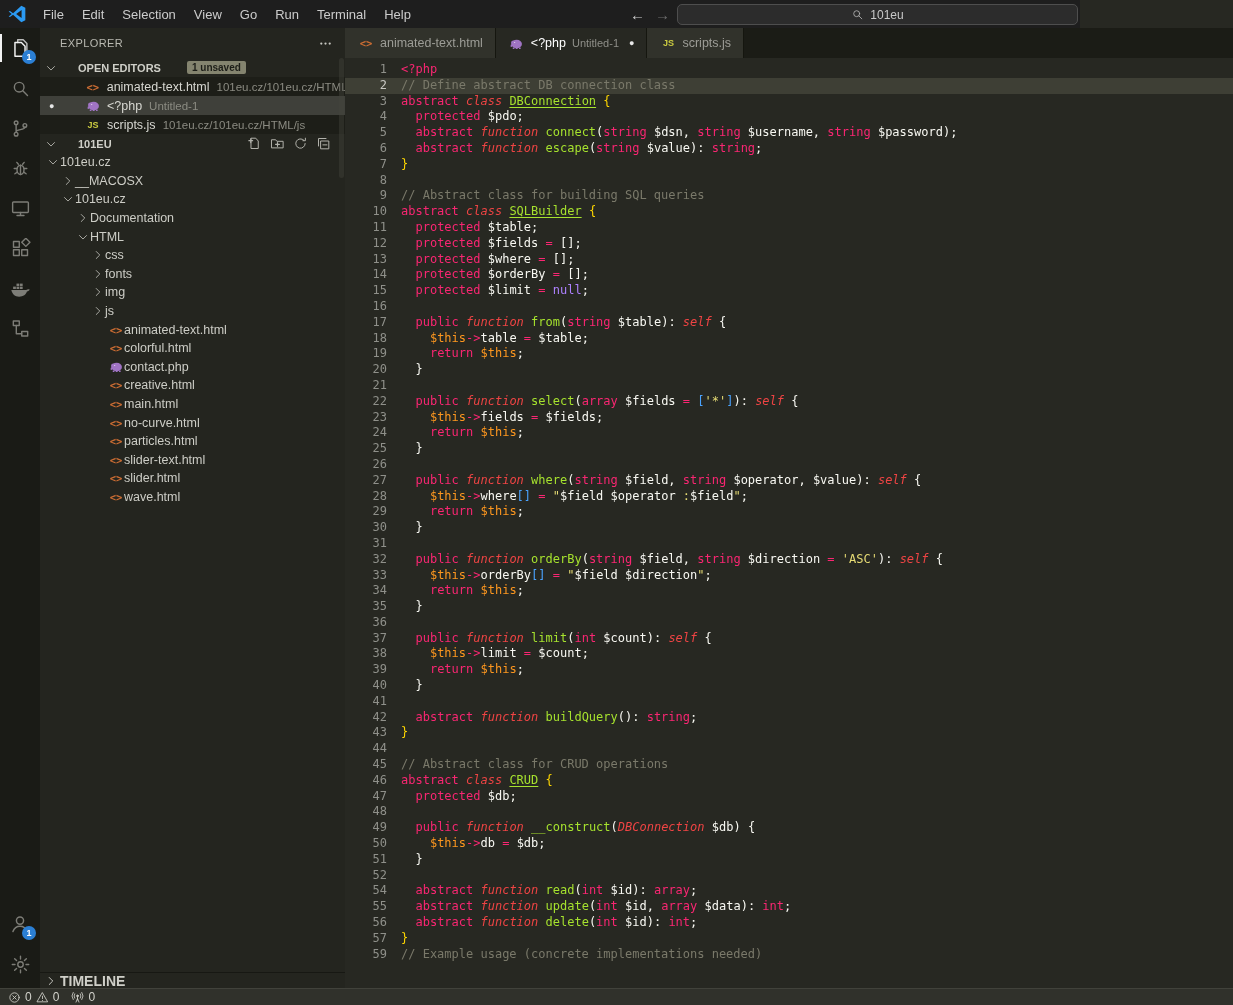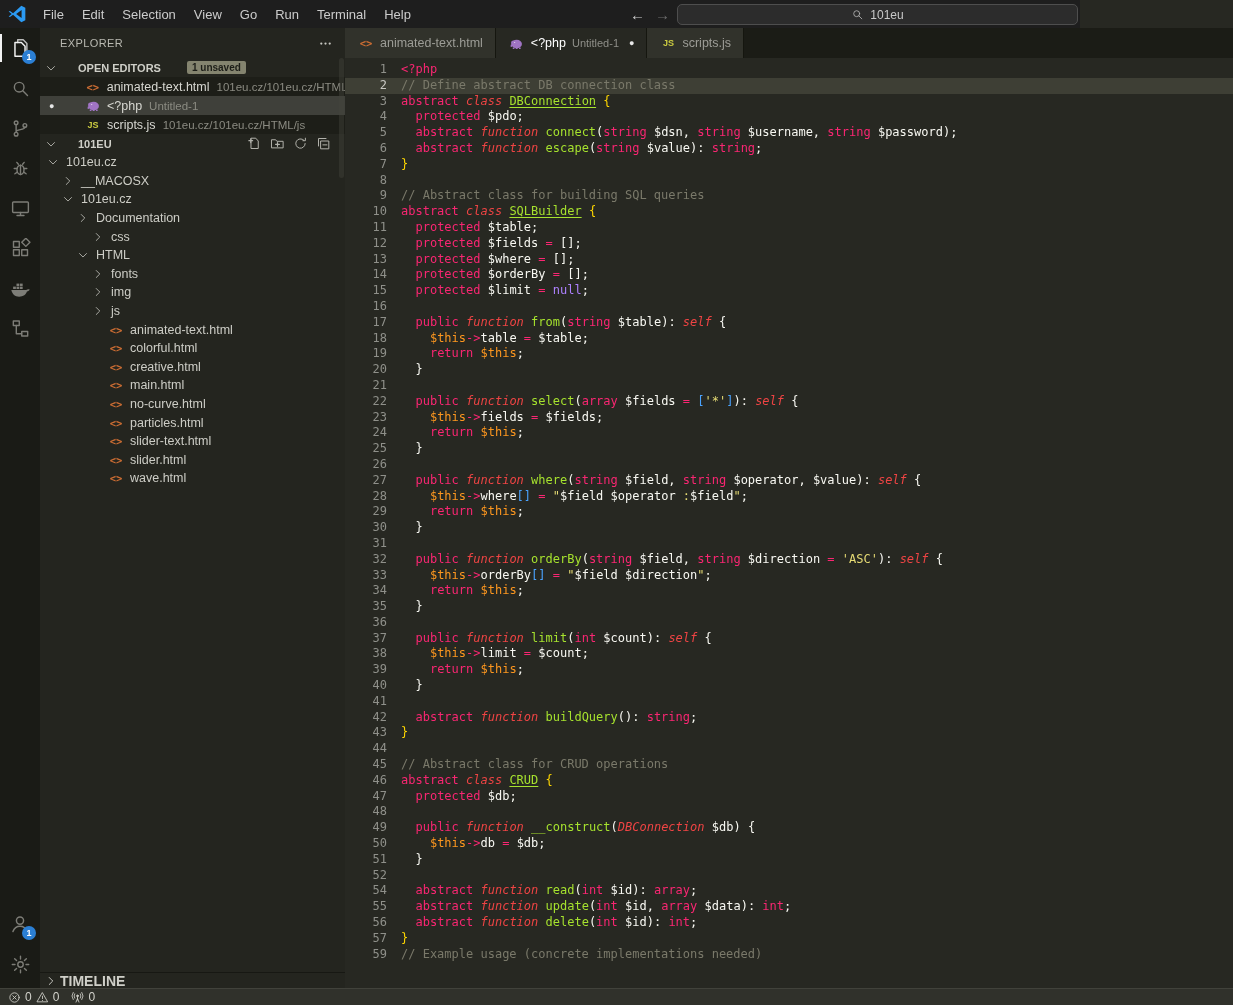--- a/index.html
+++ b/index.html
@@ -47,21 +47,21 @@
   .sec-actions { margin-left:auto; display:flex; gap:8px; padding-right:10px; color:#c3c3bc; }
   .oe-row { height:19px; display:flex; align-items:center; background:#1d1e18; font-size:12.5px;
     padding-left:44px; position:relative; white-space:nowrap; overflow:hidden; }
   .oe-row.selected { background:#3f403a; }
   .oe-dot { position:absolute; left:9px; color:#e6e6e6; font-size:9px; }
   .oe-name { color:#d7d7d1; margin-left:6px; }
   .oe-desc { color:#8b8b82; font-size:11.5px; margin-left:7px; overflow:hidden; text-overflow:clip; }
   .tree { font-size:12.5px; }
   .trow { height:18.6px; display:flex; align-items:center; white-space:nowrap; color:#cdcdc6; }
   .trow .ic { color:#b2b2ab; }
-  .trow .flab { margin-left:6px; }
+  .trow .flab { margin-left:0; }
   .ficon { width:16px; display:inline-flex; justify-content:center; margin-left:1px; }
   .fi-html { color:#cc6d33; font-family:"DejaVu Sans Mono",monospace; font-weight:bold; font-size:10.5px; }
   .fi-js { color:#cbcb41; font-weight:bold; font-size:9px; font-family:"Liberation Sans",sans-serif; }
   .timeline { position:absolute; left:0; right:0; bottom:0; height:16px; border-top:1px solid #171813;
     display:flex; align-items:center; gap:2px; padding:0 4px; font-size:14px; font-weight:bold; color:#cfcfc8; }
   .sb-thumb { position:absolute; right:1px; top:0; width:5px; height:120px; background:#46473f66; border-radius:3px; }
 
   
   .editor { flex:1; background:#272822; display:flex; flex-direction:column; overflow:hidden; }
   .tabbar { height:30px; background:#1b1c16; display:flex; flex:none; }
@@ -340,36 +340,36 @@
           <span class="flab">101eu.cz</span>
         </div>
         <div class="trow" style="padding-left:36px">
           <span class="ic">
             <svg width="14" height="14" viewBox="0 0 24 24" fill="none" stroke="currentColor" stroke-width="1.6" stroke-linecap="round" stroke-linejoin="round">
               <path d="M9 6l6 6-6 6"></path>
             </svg>
           </span>
           <span class="flab">Documentation</span>
         </div>
+        <div class="trow" style="padding-left:36px">
+          <span class="ic">
+            <svg width="14" height="14" viewBox="0 0 24 24" fill="none" stroke="currentColor" stroke-width="1.6" stroke-linecap="round" stroke-linejoin="round">
+              <path d="M6 9.5l6 6 6-6"></path>
+            </svg>
+          </span>
+          <span class="flab">HTML</span>
+        </div>
         <div class="trow" style="padding-left:51px">
           <span class="ic">
             <svg width="14" height="14" viewBox="0 0 24 24" fill="none" stroke="currentColor" stroke-width="1.6" stroke-linecap="round" stroke-linejoin="round">
               <path d="M9 6l6 6-6 6"></path>
             </svg>
           </span>
           <span class="flab">css</span>
         </div>
-        <div class="trow" style="padding-left:36px">
-          <span class="ic">
-            <svg width="14" height="14" viewBox="0 0 24 24" fill="none" stroke="currentColor" stroke-width="1.6" stroke-linecap="round" stroke-linejoin="round">
-              <path d="M6 9.5l6 6 6-6"></path>
-            </svg>
-          </span>
-          <span class="flab">HTML</span>
-        </div>
         <div class="trow" style="padding-left:51px">
           <span class="ic">
             <svg width="14" height="14" viewBox="0 0 24 24" fill="none" stroke="currentColor" stroke-width="1.6" stroke-linecap="round" stroke-linejoin="round">
               <path d="M9 6l6 6-6 6"></path>
             </svg>
           </span>
           <span class="flab">fonts</span>
         </div>
         <div class="trow" style="padding-left:51px">
           <span class="ic">
@@ -387,20 +387,33 @@
           </span>
           <span class="flab">js</span>
         </div>
         <div class="trow" style="padding-left:67px">
           <span class="ficon fi-html">&lt;&gt;</span>
           <span class="flab">animated-text.html</span>
         </div>
         <div class="trow" style="padding-left:67px">
           <span class="ficon fi-html">&lt;&gt;</span>
           <span class="flab">colorful.html</span>
+        </div>
+        <div class="trow" style="padding-left:67px">
+          <span class="ficon">
+            <svg width="15" height="15" viewBox="0 0 16 16">
+              <g fill="#a074c4">
+                <ellipse cx="8.2" cy="8.6" rx="5.6" ry="4.6"></ellipse>
+                <circle cx="4.6" cy="7.2" r="2.4"></circle>
+                <path d="M2.6 8.5c-.9.6-1.2 2.2-.6 3.4l1.8-.9zM4 12.2h1.8v1.6H4zM7.3 12.2h1.8v1.6H7.3zM10.6 12.2h1.8v1.6h-1.6z"></path>
+              </g>
+              <circle cx="6.1" cy="6.9" r=".55" fill="#f4eef9"></circle>
+            </svg>
+          </span>
+          <span class="flab">contact.php</span>
         </div>
         <div class="trow" style="padding-left:67px">
           <span class="ficon fi-html">&lt;&gt;</span>
           <span class="flab">creative.html</span>
         </div>
         <div class="trow" style="padding-left:67px">
           <span class="ficon fi-html">&lt;&gt;</span>
           <span class="flab">main.html</span>
         </div>
         <div class="trow" style="padding-left:67px">

